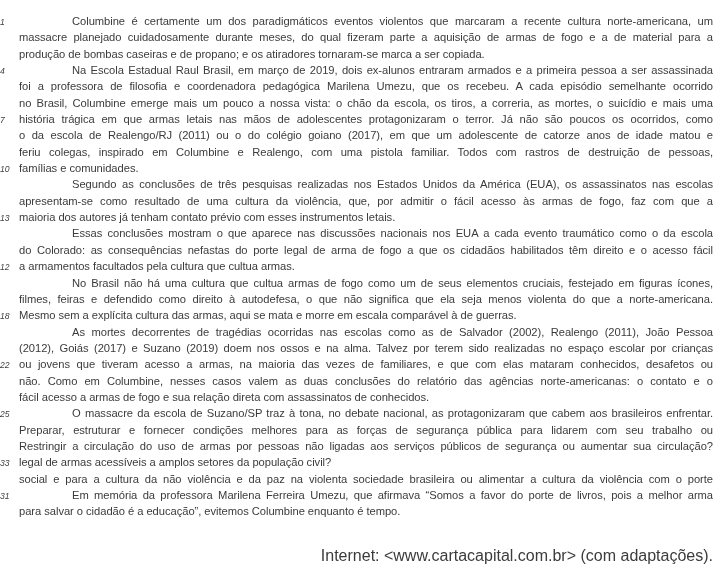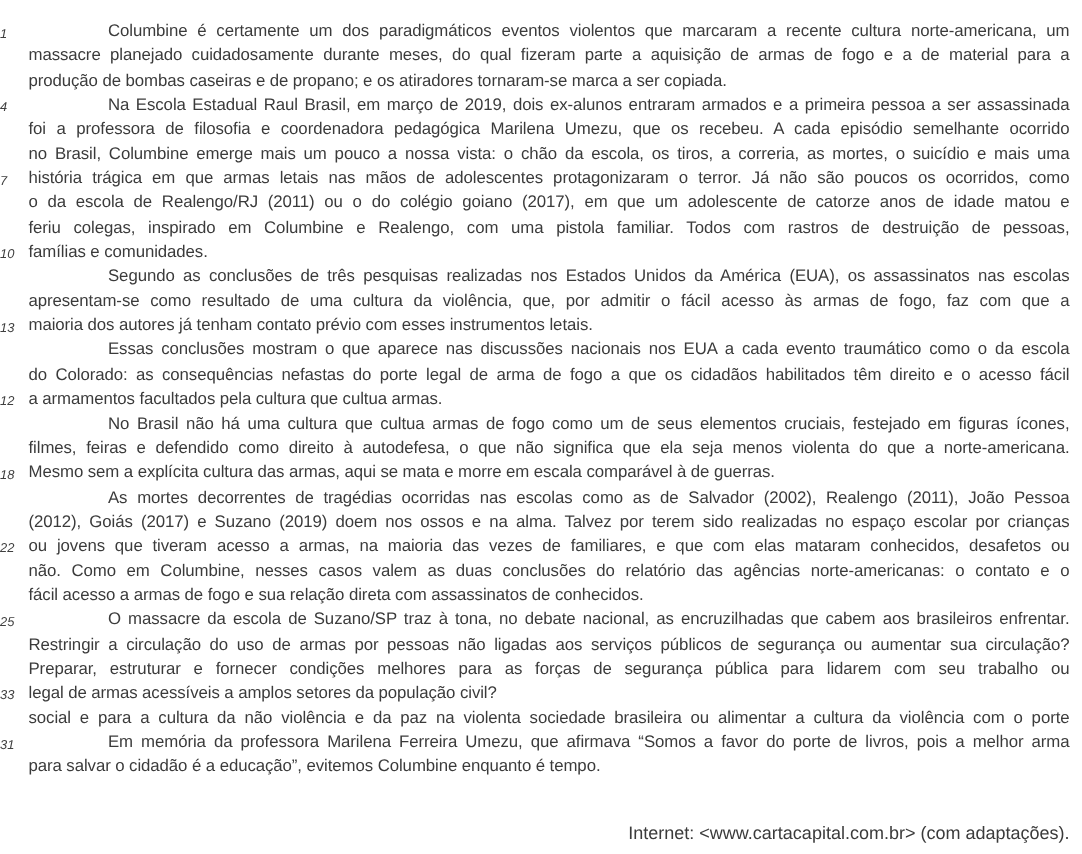--- a/index.html
+++ b/index.html
@@ -44,21 +44,21 @@
     font-size: 8.6px;
     line-height: 16.35px;
     color: #3f3f3f;
     text-indent: 0;
     letter-spacing: 0;
   }
   .source {
     position: absolute;
     right: 8px;
     top: 549px;
-    font-size: 12px;
+    font-size: 16px;
     line-height: 13px;
     color: #3b3b3b;
     text-align: right;
   }
 </style>
 </head>
 <body>
 
 <div class="page">
   <div class="text-block">
@@ -79,23 +79,23 @@
       <div class="line"><span>do Colorado: as consequências nefastas do porte legal de arma de fogo a que os cidadãos habilitados têm direito e o acesso fácil</span></div>
       <div class="line end"><span class="num">12</span><span>a armamentos facultados pela cultura que cultua armas.</span></div>
       <div class="line indent"><span>No Brasil não há uma cultura que cultua armas de fogo como um de seus elementos cruciais, festejado em figuras ícones,</span></div>
       <div class="line"><span>filmes, feiras e defendido como direito à autodefesa, o que não significa que ela seja menos violenta do que a norte-americana.</span></div>
       <div class="line end"><span class="num">18</span><span>Mesmo sem a explícita cultura das armas, aqui se mata e morre em escala comparável à de guerras.</span></div>
       <div class="line indent"><span>As mortes decorrentes de tragédias ocorridas nas escolas como as de Salvador (2002), Realengo (2011), João Pessoa</span></div>
       <div class="line"><span>(2012), Goiás (2017) e Suzano (2019) doem nos ossos e na alma. Talvez por terem sido realizadas no espaço escolar por crianças</span></div>
       <div class="line"><span class="num">22</span><span>ou jovens que tiveram acesso a armas, na maioria das vezes de familiares, e que com elas mataram conhecidos, desafetos ou</span></div>
       <div class="line"><span>não. Como em Columbine, nesses casos valem as duas conclusões do relatório das agências norte-americanas: o contato e o</span></div>
       <div class="line end"><span>fácil acesso a armas de fogo e sua relação direta com assassinatos de conhecidos.</span></div>
-      <div class="line indent"><span class="num">25</span><span>O massacre da escola de Suzano/SP traz à tona, no debate nacional, as encruzilhadas que cabem aos brasileiros enfrentar.</span></div>
+      <div class="line indent"><span class="num">25</span><span>O massacre da escola de Suzano/SP traz à tona, no debate nacional, as protagonizaram que cabem aos brasileiros enfrentar.</span></div>
+      <div class="line"><span>Preparar, estruturar e fornecer condições melhores para as forças de segurança pública para lidarem com seu trabalho ou</span></div>
       <div class="line"><span>Restringir a circulação do uso de armas por pessoas não ligadas aos serviços públicos de segurança ou aumentar sua circulação?</span></div>
-      <div class="line"><span>Preparar, estruturar e fornecer condições melhores para as forças de segurança pública para lidarem com seu trabalho ou</span></div>
       <div class="line"><span class="num">33</span></div>
       <div class="line end"><span>legal de armas acessíveis a amplos setores da população civil?</span></div>
       <div class="line"><span>social e para a cultura da não violência e da paz na violenta sociedade brasileira ou alimentar a cultura da violência com o porte</span></div>
       <div class="line indent"><span class="num">31</span><span>Em memória da professora Marilena Ferreira Umezu, que afirmava “Somos a favor do porte de livros, pois a melhor arma</span></div>
       <div class="line end"><span>para salvar o cidadão é a educação”, evitemos Columbine enquanto é tempo.</span></div>
     </div>
   <div class="source">Internet: &lt;www.cartacapital.com.br&gt; (com adaptações).</div>
 </div>
 
 </body></html>

